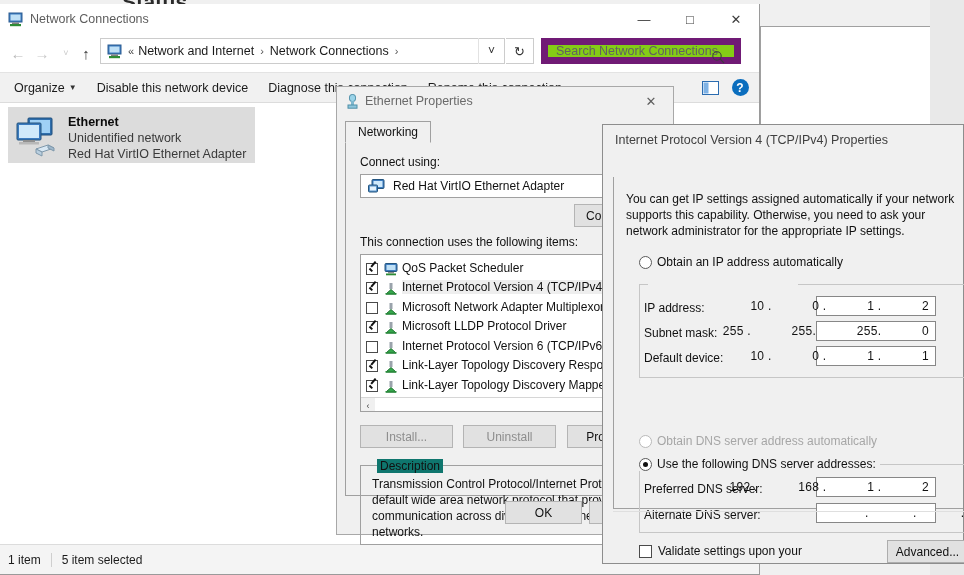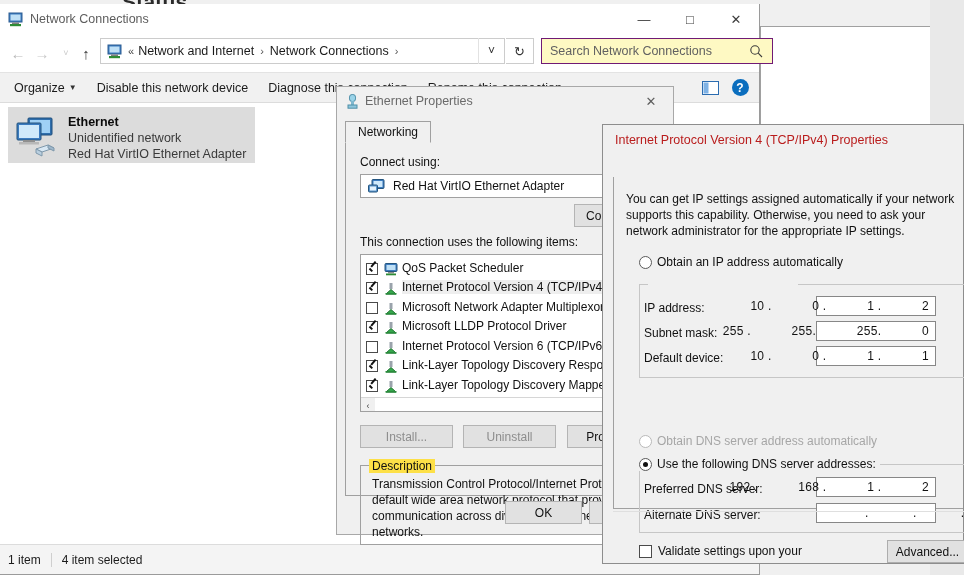--- a/index.html
+++ b/index.html
@@ -80,22 +80,22 @@
     display:flex; align-items:center; justify-content:center;
     font-size:12px; color:#333; border-left:1px solid #e2e2e2; box-sizing:border-box;
   }
   .refresh-btn {
     position:absolute; left:506px; top:4px; width:28px; height:26px;
     border:1px solid #cccccc; border-left:none; box-sizing:border-box;
     display:flex; align-items:center; justify-content:center;
     font-size:13px; color:#333; background:#fff;
   }
   .searchbox {
-    position:absolute; left:541px; top:4px; width:232px; height:26px;
-    border:1px solid #701a75; background:#fef9c3; box-sizing:border-box;
+    position:absolute; left:541px; top:4px; width:200px; height:26px;
+    border:7px solid #701a75; background:#84cc16; box-sizing:border-box;
     display:flex; align-items:center;
   }
   .search-ph { font-size:12.5px; color:#616161; margin-left:8px; }
   .search-icon { position:absolute; right:8px; top:5px; }
 
   
   .ex-cmdbar {
     position:relative; height:29px; background:#f1f1f1;
     border-top:1px solid #e3e3e3; border-bottom:1px solid #dcdcdc;
     display:flex; align-items:center;
@@ -194,32 +194,32 @@
   .hscroll {
     height:15px; background:#f0f0f0; border-top:1px solid #d6d6d6;
     display:flex; align-items:center;
   }
   .hscroll-arrow { width:14px; font-size:9px; color:#444; text-align:center; }
   .hscroll-track { flex:1; height:15px; background:#ffffff; }
   .groupbox {
     border:1px solid #a0a0a0; box-sizing:border-box; position:relative;
   }
   .group-legend {
-    position:absolute; left:8px; top:-7px; background:#fde047; padding:0 3px;
+    position:absolute; left:16px; top:-7px; background:#0f766e; padding:0 3px;
     font-size:12px; color:#111;
   }
   .desc-text { font-size:12px; color:#111; line-height:16px; }
 
   
   .ipv4-dlg {
     position:absolute; left:602px; top:124px; width:362px; height:440px;
     background:#f0f0f0; border:1px solid #8d8d8d; box-sizing:border-box;
   }
   .ipv4-title {
-    position:absolute; left:12px; top:8px; font-size:12.5px; color:#b91c1c;
+    position:absolute; left:12px; top:8px; font-size:12.5px; color:#404040;
   }
   .ipv4-tabstrip {
     position:absolute; left:10px; top:30px; right:0px; height:22px;
     border-bottom:1px solid #a0a0a0;
   }
   .ipv4-page {
     position:absolute; left:10px; top:52px; right:0px; bottom:54px;
     border:1px solid #a0a0a0; border-top:none; border-right:none; background:#f0f0f0;
     box-sizing:border-box;
   }
@@ -362,21 +362,21 @@
           <div class="conn-name">Ethernet</div>
           <div class="conn-sub">Unidentified network</div>
           <div class="conn-sub">Red Hat VirtIO Ethernet Adapter</div>
         </span>
       </div>
     </div>
 
     <div class="ex-statusbar">
       <span class="status-text status-first">1 item</span>
       <span class="status-divider"></span>
-      <span class="status-text">4 item selected</span>
+      <span class="status-text">5 item selected</span>
       <span class="status-right">
         <span>
           <svg width="17" height="13" viewBox="0 0 17 13">
             <rect x="0.5" y="0.5" width="5" height="5" fill="none" stroke="#5b5b5b"></rect>
             <rect x="0.5" y="7.5" width="5" height="5" fill="none" stroke="#5b5b5b"></rect>
             <rect x="7" y="1.5" width="9" height="1.3" fill="#5b5b5b"></rect>
             <rect x="7" y="4" width="9" height="1.3" fill="#5b5b5b"></rect>
             <rect x="7" y="8.5" width="9" height="1.3" fill="#5b5b5b"></rect>
             <rect x="7" y="11" width="9" height="1.3" fill="#5b5b5b"></rect>
           </svg>

